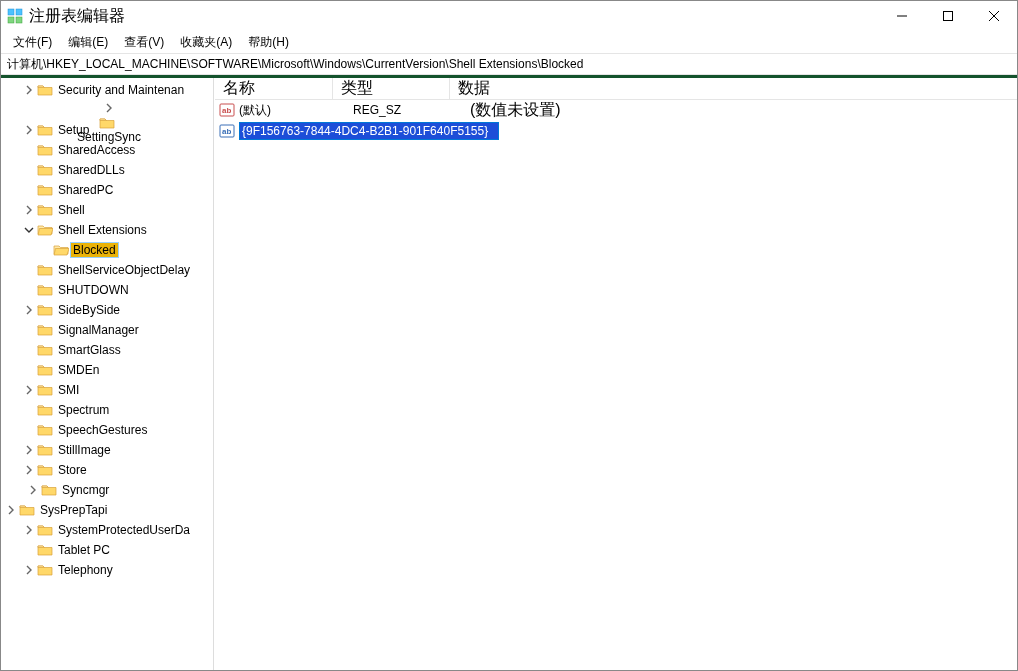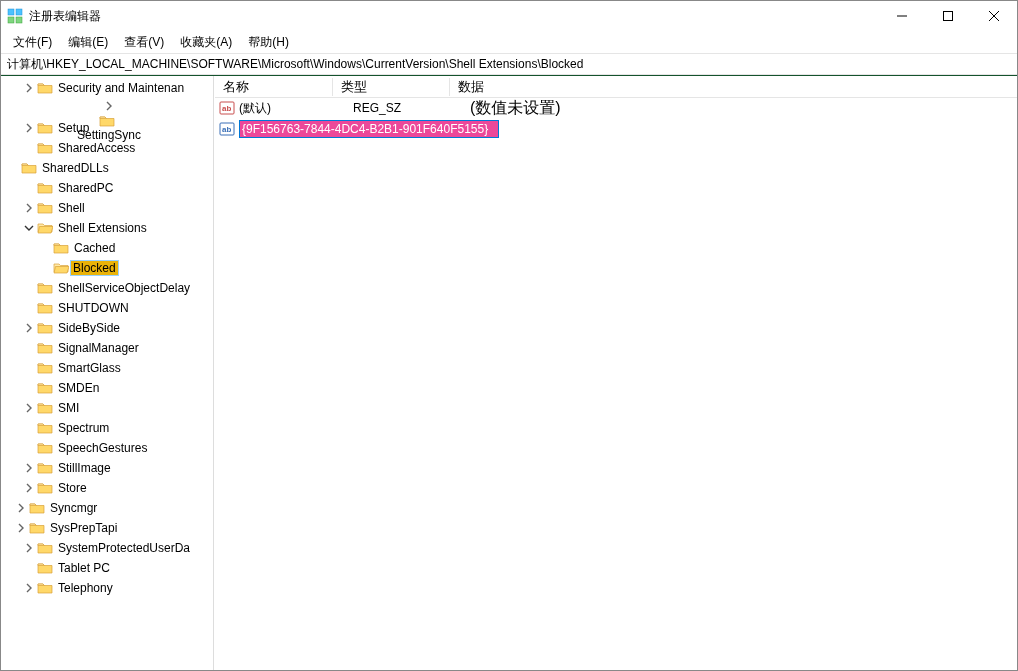--- a/index.html
+++ b/index.html
@@ -11,21 +11,21 @@
     position: relative;
   }
   
   .titlebar {
     height: 30px; display: flex; align-items: center;
     padding-left: 6px;
     border-bottom: 0px solid #e5e5e5;
     user-select: none;
   }
   .titlebar .app-icon { width: 16px; height: 16px; margin-right: 6px; }
-  .titlebar .title-text { flex: 0 0 auto; font-size: 12px; }
+  .titlebar .title-text { flex: 0 0 auto; font-size: 16px; }
   .titlebar-spacer { flex: 1; }
   .win-controls { display: flex; }
   .win-btn {
     width: 46px; height: 30px; display: flex; align-items: center; justify-content: center;
     cursor: pointer;
   }
   
   .menubar {
     height: 22px; display: flex; align-items: center; padding: 0 4px;
     user-select: none;
@@ -36,21 +36,21 @@
     height: 22px; display: flex; align-items: center;
     padding: 0 6px;
     border-top: 1px solid #e5e5e5;
     border-bottom: 1px solid #e5e5e5;
     font-size: 12px;
     white-space: nowrap; overflow: hidden;
   }
   
   .main {
     flex: 1; display: flex; min-height: 0;
-    border-top: 1px solid #14532d;
+    border-top: 3px solid #14532d;
   }
   .tree-pane {
     width: 213px; border-right: 1px solid #ddd;
     overflow-y: auto; overflow-x: hidden; padding-top: 2px;
     position: relative;
   }
   .tree-pane::-webkit-scrollbar { width: 16px; }
   .tree-pane::-webkit-scrollbar-track { background: #f0f0f0; }
   .tree-pane::-webkit-scrollbar-thumb { background: #c1c1c1; border: 2px solid #f0f0f0; }
   .list-pane {
@@ -68,21 +68,21 @@
   }
   .tree-row .folder-icon { width: 16px; height: 14px; margin-right: 4px; flex-shrink: 0; }
   .tree-label { font-size: 12px; overflow: hidden; text-overflow: clip; }
   .tree-row.selected .tree-label-bg {
     background: #eab308; border: 1px solid #99d1ff; padding: 0 2px; margin-left: -3px;
   }
   .tree-label-bg { display: inline-block; padding: 0 1px; }
   
   .list-header {
     display: flex; height: 22px; border-bottom: 1px solid #e5e5e5;
-    align-items: center; font-size: 13px; color: #000;
+    align-items: center; font-size: 16px; color: #000;
     user-select: none;
   }
   .col-name { width: 118px; padding-left: 8px; border-right: 1px solid #e5e5e5; }
   .col-type { width: 117px; padding-left: 8px; border-right: 1px solid #e5e5e5; }
   .col-data { flex: 1; padding-left: 8px; }
   
   .list-rows { flex: 1; overflow: auto; }
   .list-row { display: flex; align-items: center; height: 20px; padding-left: 4px; }
   .string-icon {
     width: 16px; height: 14px; margin-right: 4px; flex-shrink: 0;
@@ -93,21 +93,21 @@
   
   .rename-row {
     display: flex; align-items: center; height: 22px; padding-left: 4px;
   }
   .rename-input-wrap {
     display: inline-flex; align-items: center;
   }
   .rename-input {
     font-family: inherit; font-size: 12px;
     border: 1px solid #0078d7;
-    background: #ec4899; color: #fff;
+    background: #1d4ed8; color: #fff;
     padding: 1px 2px;
     outline: none;
     min-width: 260px;
     height: 18px;
   }
   .rename-input::selection { background: #0078d7; color: #fff; }
 </style>
 </head>
 <body>
 
@@ -192,21 +192,21 @@
             </svg></span>
           <span class="tree-label-bg"><span class="tree-label">Setup</span></span>
         </div>
         <div class="tree-row" style="padding-left: 20px;">
           <span class="tree-expander"></span>
           <span class="folder-icon"><svg width="16" height="14" viewBox="0 0 16 14">
               <use href="#folder-closed"></use>
             </svg></span>
           <span class="tree-label-bg"><span class="tree-label">SharedAccess</span></span>
         </div>
-        <div class="tree-row" style="padding-left: 4px;">
+        <div class="tree-row" style="padding-left: 20px;">
           <span class="tree-expander"></span>
           <span class="folder-icon"><svg width="16" height="14" viewBox="0 0 16 14">
               <use href="#folder-closed"></use>
             </svg></span>
           <span class="tree-label-bg"><span class="tree-label">SharedDLLs</span></span>
         </div>
         <div class="tree-row" style="padding-left: 20px;">
           <span class="tree-expander"></span>
           <span class="folder-icon"><svg width="16" height="14" viewBox="0 0 16 14">
               <use href="#folder-closed"></use>
@@ -228,27 +228,20 @@
           <span class="tree-expander">
             <svg width="10" height="10" viewBox="0 0 10 10">
               <use href="#chev-down"></use>
             </svg>
           </span>
           <span class="folder-icon"><svg width="16" height="14" viewBox="0 0 16 14">
               <use href="#folder-open"></use>
             </svg></span>
           <span class="tree-label-bg"><span class="tree-label">Shell Extensions</span></span>
         </div>
-        <div class="tree-row" style="padding-left: 36px;">
-          <span class="tree-expander"></span>
-          <span class="folder-icon"><svg width="16" height="14" viewBox="0 0 16 14">
-              <use href="#folder-closed"></use>
-            </svg></span>
-          <span class="tree-label-bg"><span class="tree-label">Cached</span></span>
-        </div>
         <div class="tree-row selected" style="padding-left: 36px;">
           <span class="tree-expander"></span>
           <span class="folder-icon"><svg width="16" height="14" viewBox="0 0 16 14">
               <use href="#folder-open"></use>
             </svg></span>
           <span class="tree-label-bg"><span class="tree-label">Blocked</span></span>
         </div>
         <div class="tree-row" style="padding-left: 20px;">
           <span class="tree-expander"></span>
           <span class="folder-icon"><svg width="16" height="14" viewBox="0 0 16 14">
@@ -335,32 +328,32 @@
           <span class="tree-expander">
             <svg width="10" height="10" viewBox="0 0 10 10">
               <use href="#chev-right"></use>
             </svg>
           </span>
           <span class="folder-icon"><svg width="16" height="14" viewBox="0 0 16 14">
               <use href="#folder-closed"></use>
             </svg></span>
           <span class="tree-label-bg"><span class="tree-label">Store</span></span>
         </div>
-        <div class="tree-row" style="padding-left: 12px;">
+        <div class="tree-row" style="padding-left: 24px;">
           <span class="tree-expander">
             <svg width="10" height="10" viewBox="0 0 10 10">
               <use href="#chev-right"></use>
             </svg>
           </span>
           <span class="folder-icon"><svg width="16" height="14" viewBox="0 0 16 14">
               <use href="#folder-closed"></use>
             </svg></span>
           <span class="tree-label-bg"><span class="tree-label">Syncmgr</span></span>
         </div>
-        <div class="tree-row" style="padding-left: 12px;">
+        <div class="tree-row" style="padding-left: 2px;">
           <span class="tree-expander">
             <svg width="10" height="10" viewBox="0 0 10 10">
               <use href="#chev-right"></use>
             </svg>
           </span>
           <span class="folder-icon"><svg width="16" height="14" viewBox="0 0 16 14">
               <use href="#folder-closed"></use>
             </svg></span>
           <span class="tree-label-bg"><span class="tree-label">SysPrepTapi</span></span>
         </div>

